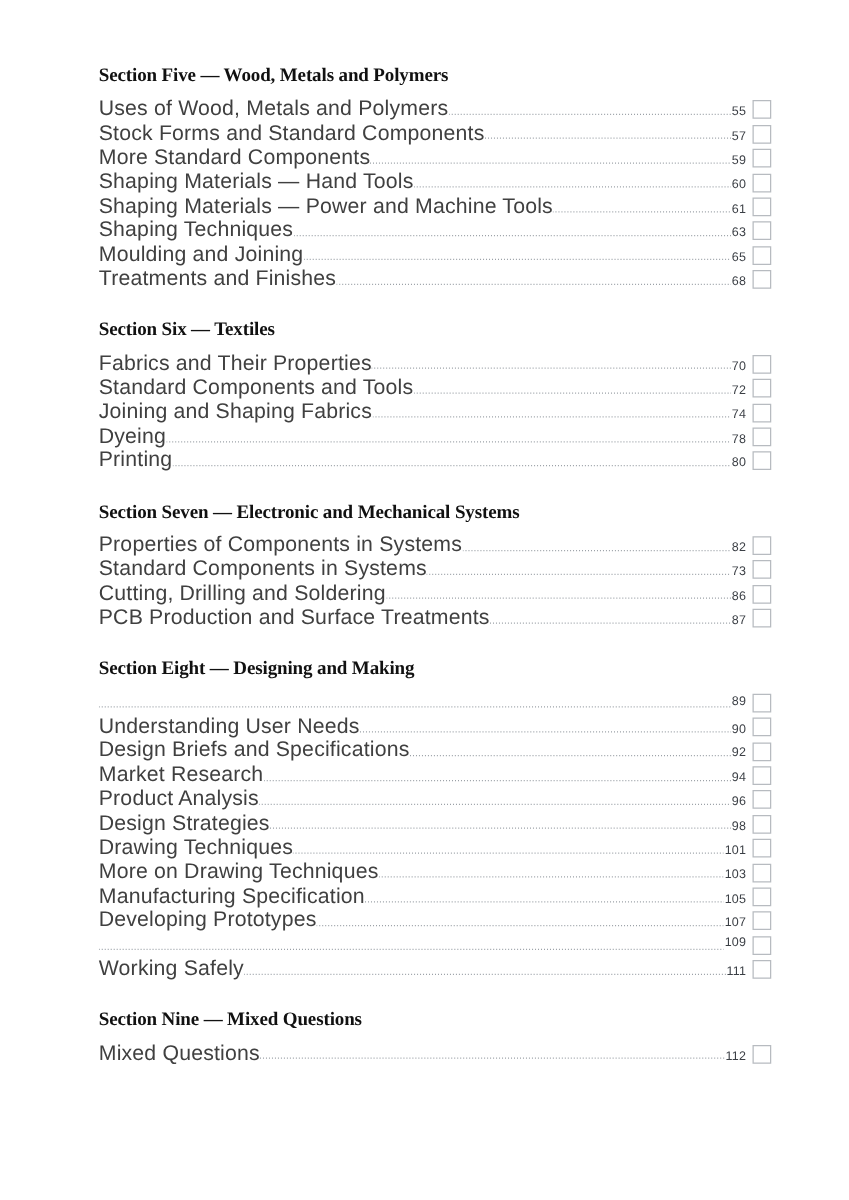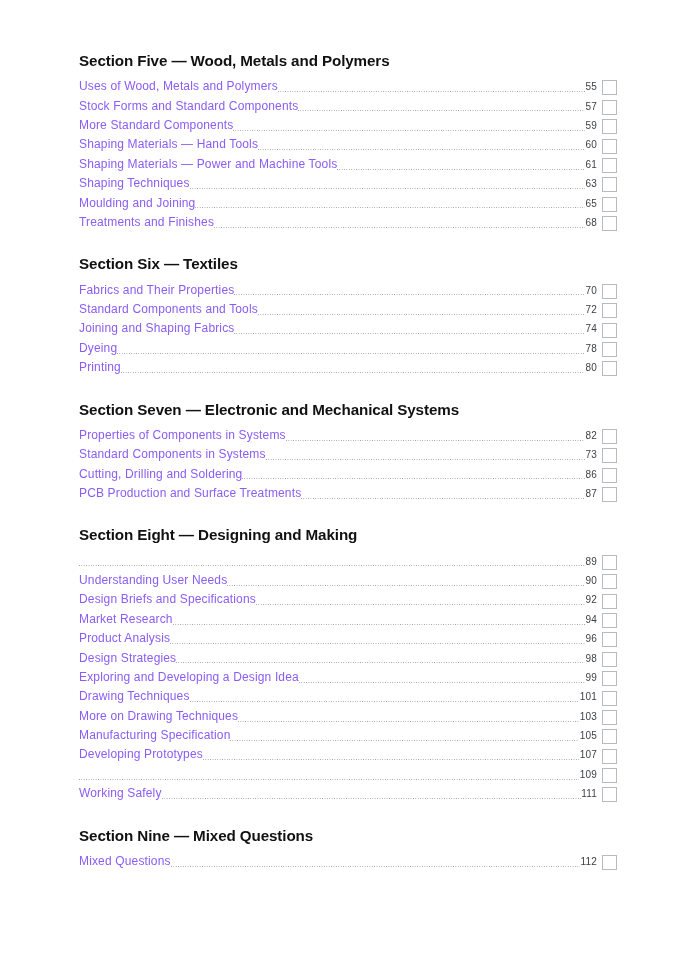--- a/index.html
+++ b/index.html
@@ -33,43 +33,43 @@
   }
 
   .section {
     margin: 0;
   }
   .section + .section {
     margin-top: 23px;
   }
 
   .section-heading {
-    font-family: Liberation Sans, sans-serif;
+    font-family: Liberation Serif, serif;
     font-weight: bold;
     font-size: 15.2px;
     line-height: 1.2;
     letter-spacing: -0.1px;
     color: #111111;
     margin: 0 0 7px 0;
     white-space: nowrap;
   }
 
   .entry {
     display: flex;
     align-items: baseline;
     height: 19.4px;
     width: 100%;
     box-sizing: border-box;
   }
 
   .entry-title {
     font-family: "Liberation Sans", sans-serif;
-    font-size: 12px;
+    font-size: 17px;
     line-height: 19.4px;
-    color: #8b5cf6;
+    color: #404040;
     white-space: nowrap;
     flex: 0 0 auto;
     letter-spacing: 0.15px;
   }
 
   .leader {
     flex: 1 1 auto;
     min-width: 4px;
     align-self: flex-end;
     position: relative;
@@ -260,26 +260,20 @@
           <span class="entry-page">96</span>
           <span class="entry-checkbox"></span>
         </div>
         <div class="entry">
           <span class="entry-title">Design Strategies</span>
           <span class="leader"></span>
           <span class="entry-page">98</span>
           <span class="entry-checkbox"></span>
         </div>
         <div class="entry">
-          <span class="entry-title">Exploring and Developing a Design Idea</span>
-          <span class="leader"></span>
-          <span class="entry-page">99</span>
-          <span class="entry-checkbox"></span>
-        </div>
-        <div class="entry">
           <span class="entry-title">Drawing Techniques</span>
           <span class="leader"></span>
           <span class="entry-page">101</span>
           <span class="entry-checkbox"></span>
         </div>
         <div class="entry">
           <span class="entry-title">More on Drawing Techniques</span>
           <span class="leader"></span>
           <span class="entry-page">103</span>
           <span class="entry-checkbox"></span>

